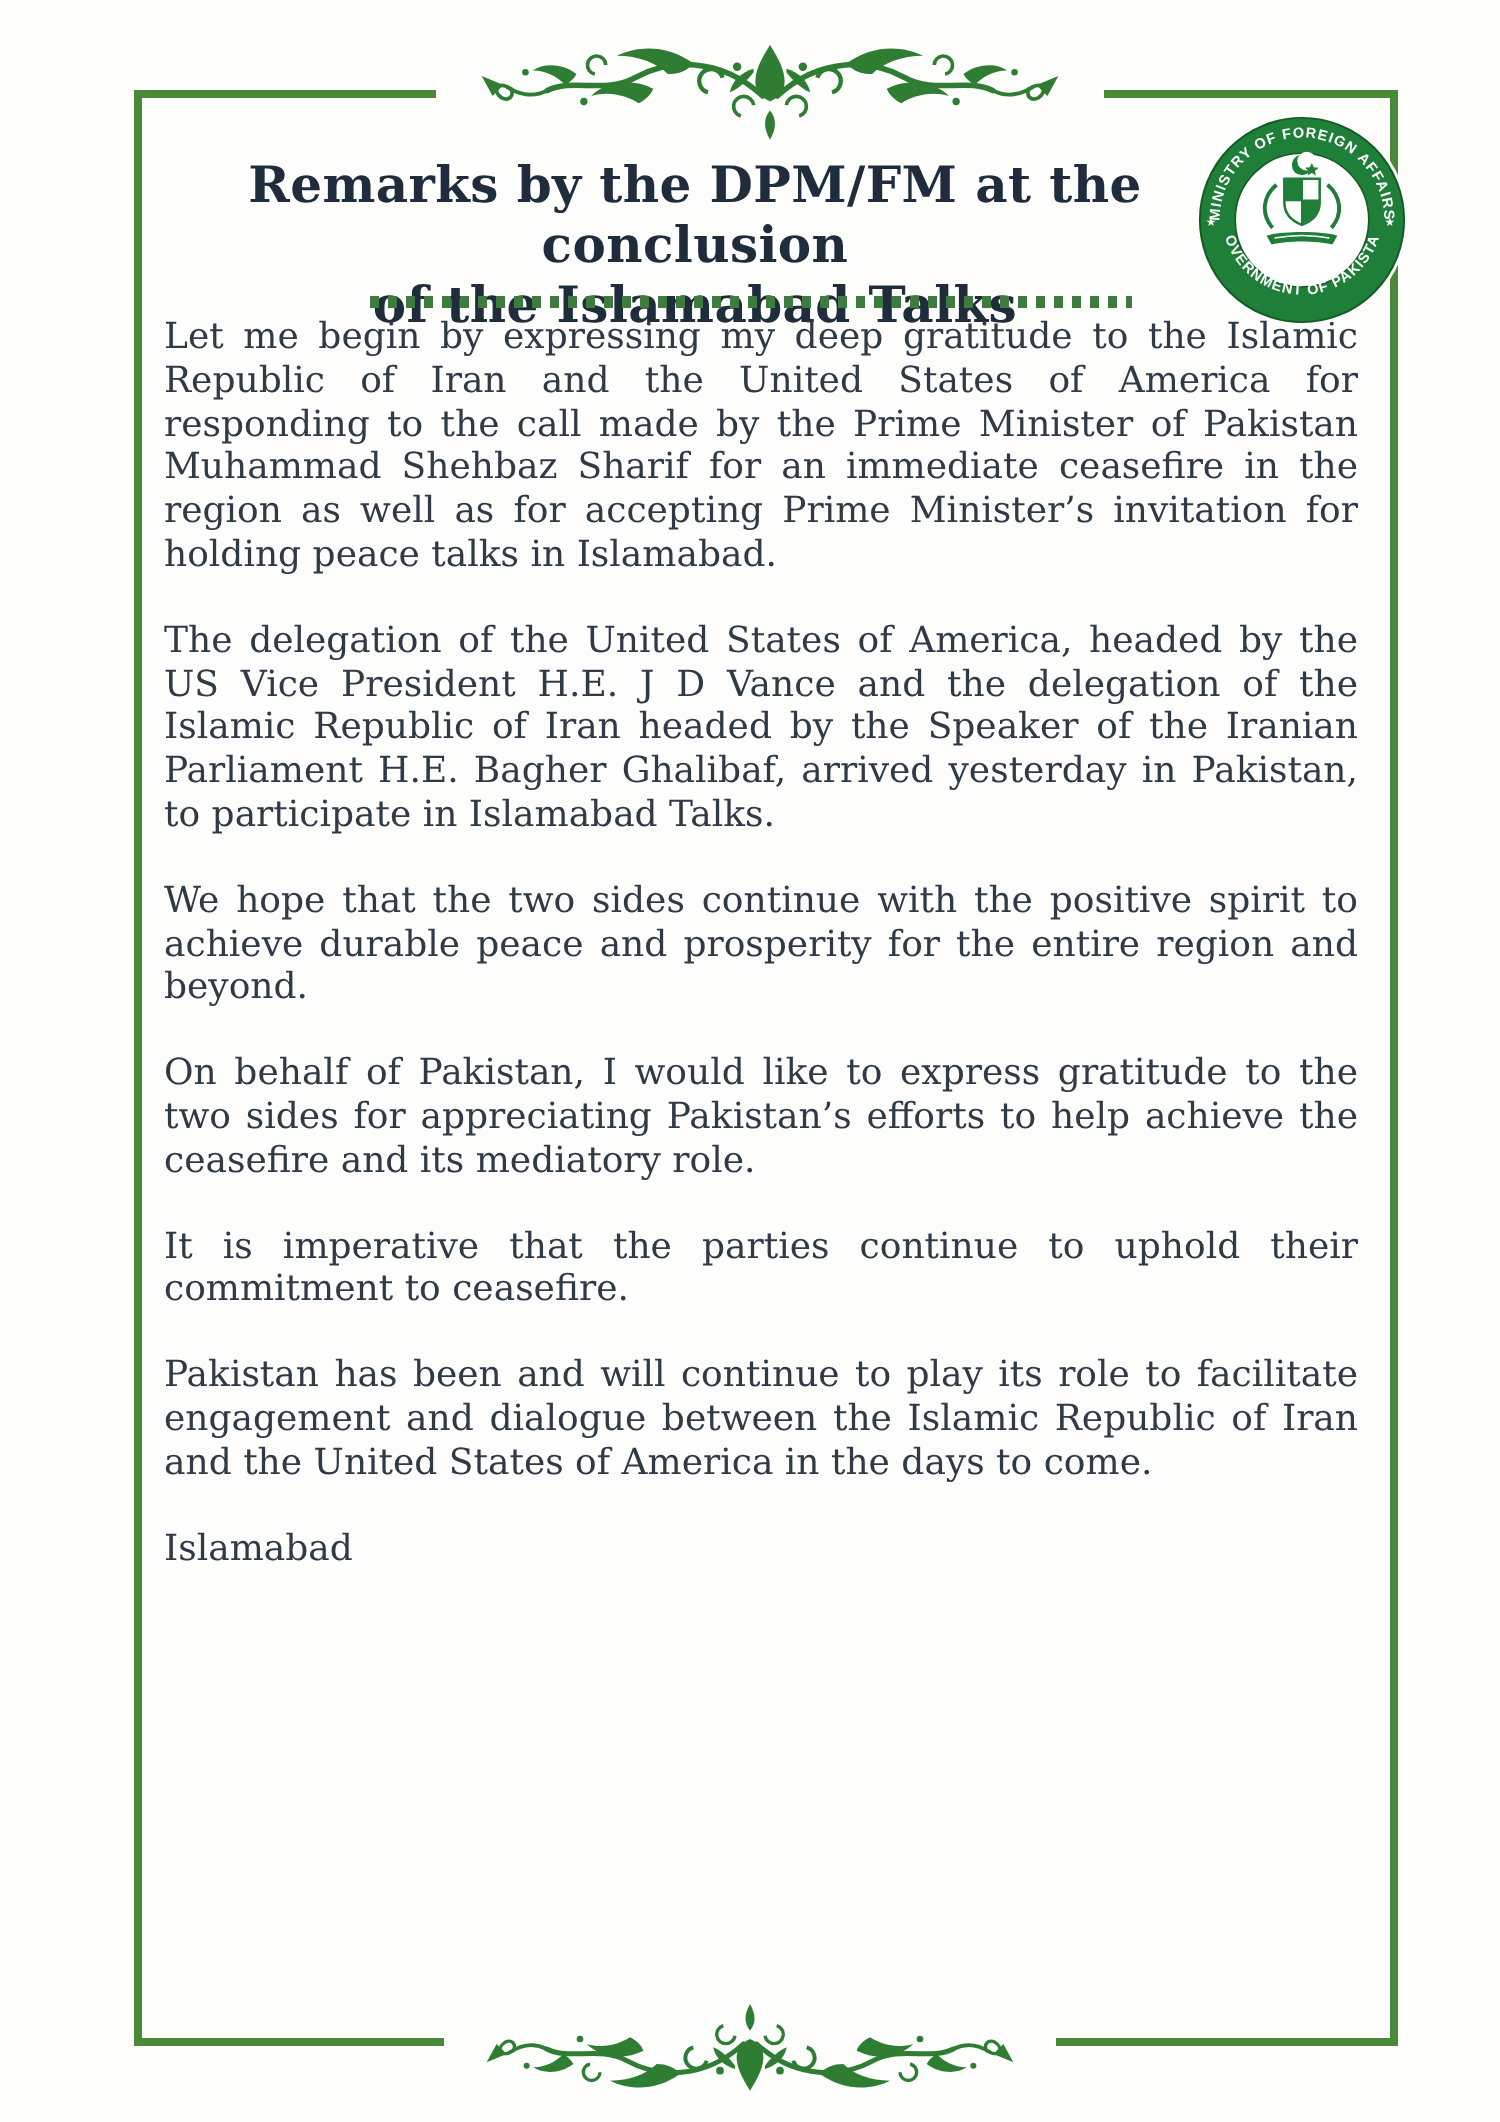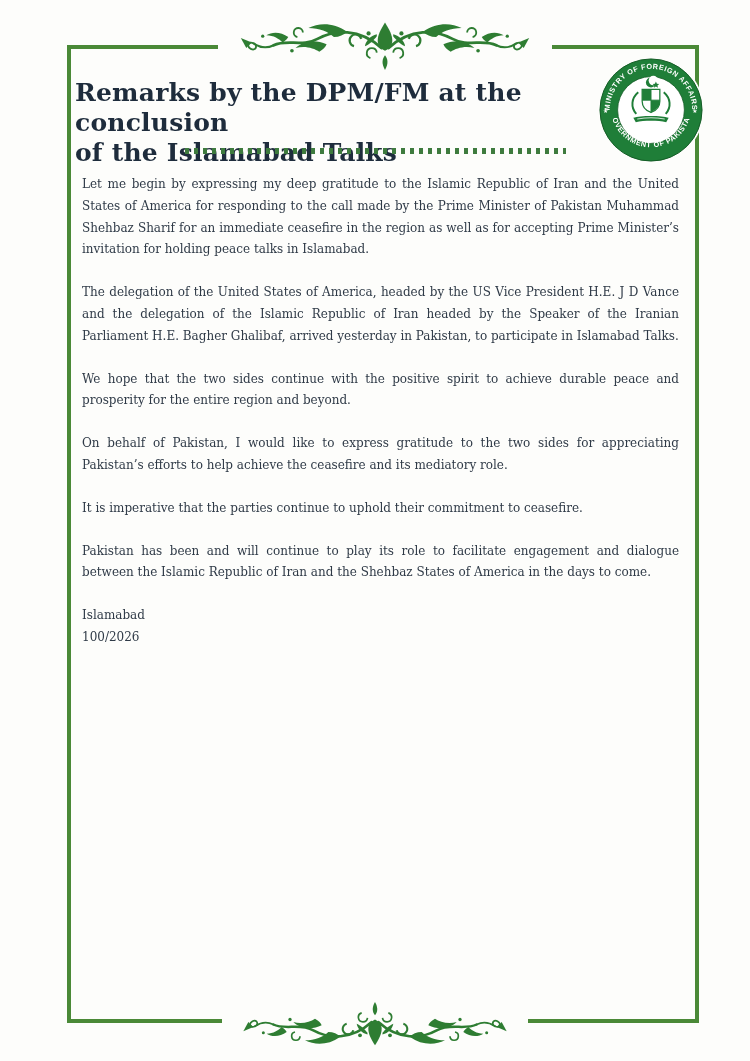--- a/index.html
+++ b/index.html
@@ -13,31 +13,31 @@
     box-sizing:border-box;border:4px solid #4a8937;z-index:1;
   }
   .ornament-box{
     position:absolute;display:flex;justify-content:center;align-items:center;
     background:#fdfdfb;z-index:2;
   }
   .ornament-box.top{left:218px;top:18px;width:334px;height:60px;}
   .ornament-box.bottom{left:222px;top:994px;width:306px;height:56px;}
   .title-wrap{
     position:absolute;left:75px;top:78px;width:545px;z-index:2;
-    color:#1e2c3c;font-weight:bold;
+    text-align:center;color:#1e2c3c;font-weight:bold;
     font-size:25px;line-height:30px;letter-spacing:.2px;
   }
   .seal-wrap{position:absolute;left:597px;top:56px;width:108px;height:108px;z-index:3;}
   .dotted-divider{
     position:absolute;left:185px;top:148px;width:381px;height:6px;z-index:2;
     background:repeating-linear-gradient(90deg,#3e7b3e 0 4.5px,transparent 4.5px 9px);
   }
   .body-text{
-    position:absolute;left:82px;top:174px;width:597px;z-index:2;
-    color:#2f3a47;font-size:12px;line-height:21.8px;
+    position:absolute;left:82px;top:158px;width:597px;z-index:2;
+    color:#2f3a47;font-size:18px;line-height:21.8px;
   }
   .body-text p{
     margin:0 0 21px 0;text-align:justify;text-justify:inter-word;
   }
   .footer-block{margin-top:0;color:#2f3a47;}
   .footer-block div{line-height:21.8px;}
   svg text{font-family:"Liberation Sans","DejaVu Sans",sans-serif;}
 </style>
 </head>
 <body>
@@ -128,24 +128,23 @@
 </div>
 
 <div class="dotted-divider"></div>
 
 <div class="body-text">
   <p>Let me begin by expressing my deep gratitude to the Islamic Republic of Iran and the United States of America for responding to the call made by the Prime Minister of Pakistan Muhammad Shehbaz Sharif for an immediate ceasefire in the region as well as for accepting Prime Minister’s invitation for holding peace talks in Islamabad.</p>
   <p>The delegation of the United States of America, headed by the US Vice President H.E. J D Vance and the delegation of the Islamic Republic of Iran headed by the Speaker of the Iranian Parliament H.E. Bagher Ghalibaf, arrived yesterday in Pakistan, to participate in Islamabad Talks.</p>
   <p>We hope that the two sides continue with the positive spirit to achieve durable peace and prosperity for the entire region and beyond.</p>
   <p>On behalf of Pakistan, I would like to express gratitude to the two sides for appreciating Pakistan’s efforts to help achieve the ceasefire and its mediatory role.</p>
   <p>It is imperative that the parties continue to uphold their commitment to ceasefire.</p>
-  <p>Pakistan has been and will continue to play its role to facilitate engagement and dialogue between the Islamic Republic of Iran and the Shehbaz States of America in the days to come.</p>
+  <p>Pakistan has been and will continue to play its role to facilitate engagement and dialogue between the Islamic Republic of Iran and the United States of America in the days to come.</p>
   <div class="footer-block">
     <div>Islamabad</div>
-    <div>100/2026</div>
   </div>
 </div>
 
 <div class="ornament-box bottom">
   <svg width="272" height="50" viewBox="0 0 320 60">
     <use href="#ornament" transform="translate(0,60) scale(1,-1)"></use>
   </svg>
 </div>
 
 </body></html>

